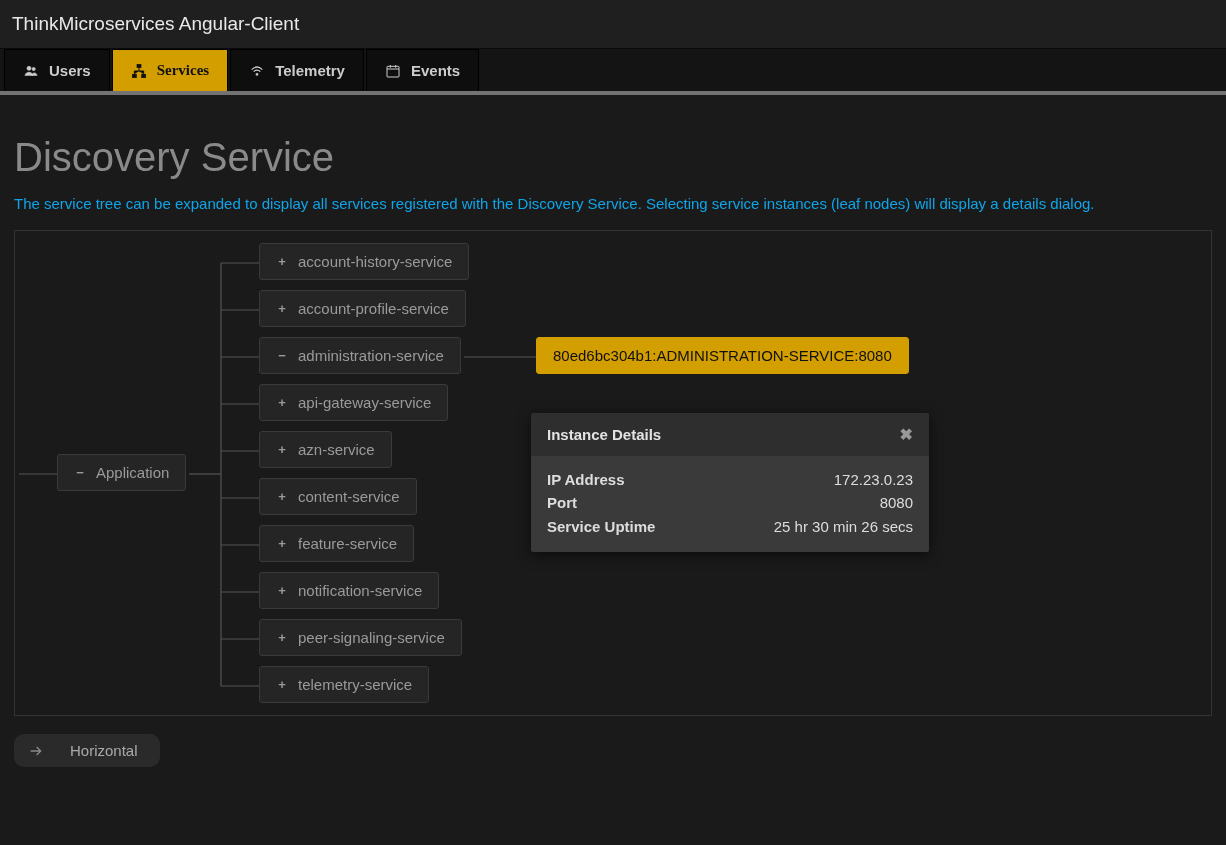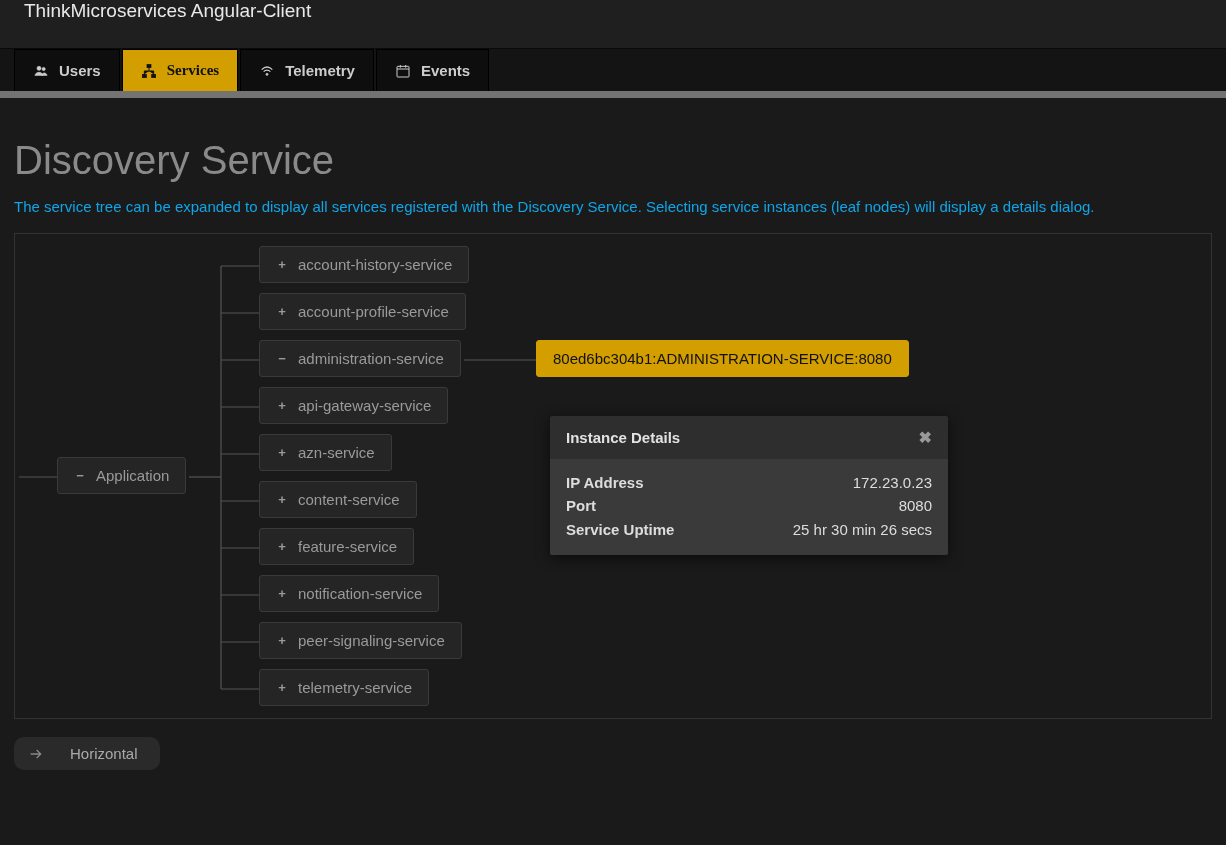--- a/index.html
+++ b/index.html
@@ -22,25 +22,24 @@
     margin: 0;
     font-family: "Helvetica Neue", Helvetica, Arial, sans-serif;
     background: var(--bg);
     color: var(--text);
     font-size: 15px;
     width: 1226px;
   }
   
   .navbar {
     display: flex;
-    align-items: flex-start;
-    padding: 0 24px;
+    align-items: center;
+    padding: 0 12px;
     height: 48px;
     background: #1f1f1f;
-    flex-direction: column;
   }
   .brand {
     color: var(--text-bright);
     font-size: 19px;
     margin-right: 24px;
     white-space: nowrap;
   }
   .nav-links { display: flex; gap: 2px; }
   .nav-link {
     padding: 6px 10px;
@@ -55,23 +54,23 @@
     border-left:4px solid transparent;
     border-right:4px solid transparent;
     border-top:4px solid #666;
     display:inline-block;
     margin-left:2px;
   }
   
   .tabstrip {
     display: flex;
     background: #141414;
-    padding-left: 14px;
+    padding-left: 4px;
     border-top:1px solid #0a0a0a;
-    border-bottom:7px solid #737373;
+    border-bottom:4px solid #737373;
   }
   .tab {
     display: flex;
     align-items: center;
     gap: 10px;
     padding: 12px 18px;
     color: var(--text-light);
     font-weight: 600;
     cursor: pointer;
     background: #0e0e0e;
@@ -312,21 +311,21 @@
       </div>
       <div class="node" style="left:240px; top:423px;">
         <span class="toggler">+</span>
         <span>telemetry-service</span>
       </div>
 
       <div class="node instance" style="left:517px; top:94px;">
         <span>80ed6bc304b1:ADMINISTRATION-SERVICE:8080</span>
       </div>
 
-      <div class="dialog" style="left:531px; top:170px;">
+      <div class="dialog" style="left:512px; top:170px;">
         <div class="dialog-header">
           <span>Instance Details</span>
           <span class="dialog-close">✖</span>
         </div>
         <div class="dialog-body">
           <div class="detail-row">
             <span class="k">IP Address</span>
             <span>172.23.0.23</span>
           </div>
           <div class="detail-row">

